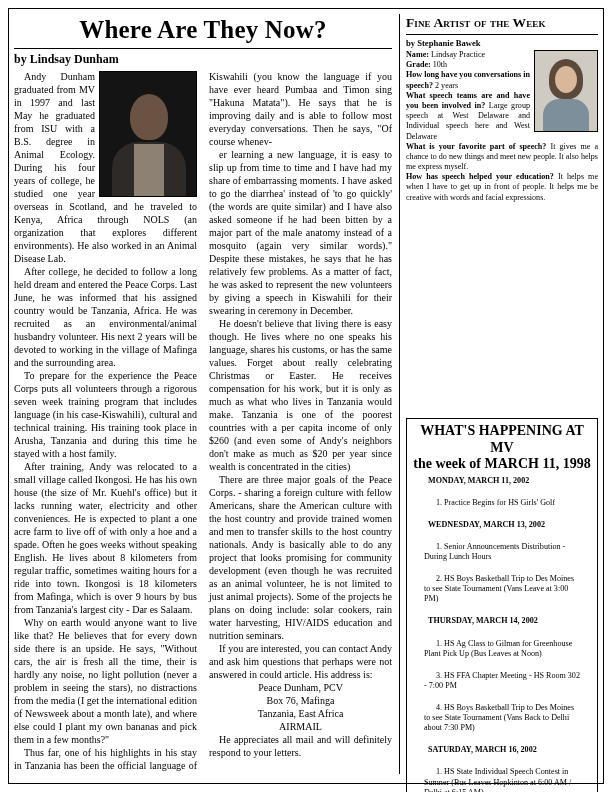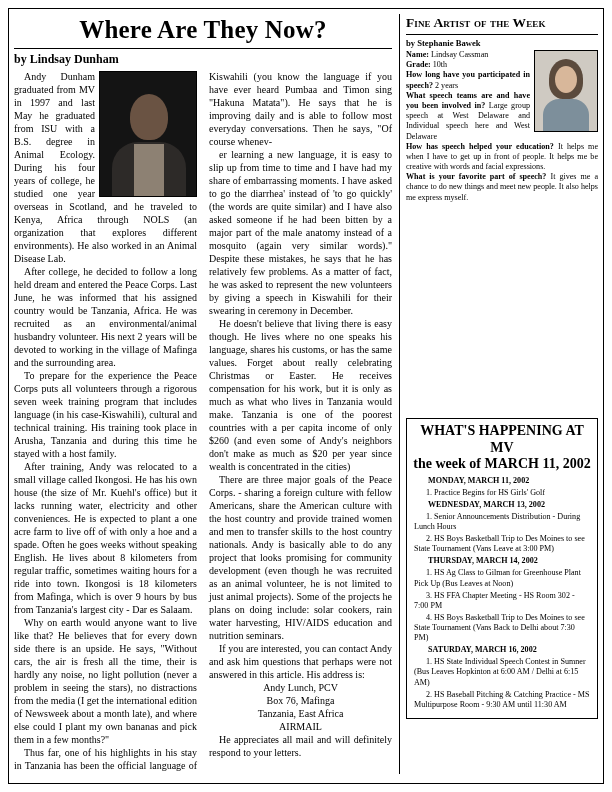--- a/index.html
+++ b/index.html
@@ -207,21 +207,21 @@
     font-size: 8.1px;
     line-height: 1.25;
   }
   .ev-day {
     font-weight: bold;
     margin-top: 1px;
     padding-left: 16px;
   }
   .ev-item {
     text-indent: 12px;
-    margin: 2px;
+    margin: 12px;
   }
 </style>
 </head>
 <body>
 
 <div class="page">
   <div class="frame"></div>
 
   <div class="content">
 
@@ -238,22 +238,22 @@
         </div>
         <p>Andy Dunham graduated from MV in 1997 and last May he graduated from ISU with a B.S. degree in Animal Ecology. During his four years of college, he studied one year overseas in Scotland, and he traveled to Kenya, Africa through NOLS (an organization that explores different environments). He also worked in an Animal Disease Lab.</p>
         <p>After college, he decided to follow a long held dream and entered the Peace Corps. Last June, he was informed that his assigned country would be Tanzania, Africa. He was recruited as an environmental/animal husbandry volunteer. His next 2 years will be devoted to working in the village of Mafinga and the surrounding area.</p>
         <p>To prepare for the experience the Peace Corps puts all volunteers through a rigorous seven week training program that includes language (in his case-Kiswahili), cultural and technical training. His training took place in Arusha, Tanzania and during this time he stayed with a host family.</p>
         <p>After training, Andy was relocated to a small village called Ikongosi. He has his own house (the size of Mr. Kuehl's office) but it lacks running water, electricity and other conveniences. He is expected to plant a one acre farm to live off of with only a hoe and a spade. Often he goes weeks without speaking English. He lives about 8 kilometers from regular traffic, sometimes waiting hours for a ride into town. Ikongosi is 18 kilometers from Mafinga, which is over 9 hours by bus from Tanzania's largest city - Dar es Salaam.</p>
         <p>Why on earth would anyone want to live like that? He believes that for every down side there is an upside. He says, "Without cars, the air is fresh all the time, their is hardly any noise, no light pollution (never a problem in seeing the stars), no distractions from the media (I get the international edition of Newsweek about a month late), and where else could I plant my own bananas and pick them in a few months?"</p>
         <p>Thus far, one of his highlights in his stay in Tanzania has been the official language of Kiswahili (you know the language if you have ever heard Pumbaa and Timon sing "Hakuna Matata"). He says that he is improving daily and is able to follow most everyday conversations. Then he says, "Of course whenev-</p>
         <p>er learning a new language, it is easy to slip up from time to time and I have had my share of embarrassing moments. I have asked to go the diarrhea' instead of 'to go quickly' (the words are quite similar) and I have also asked someone if he had been bitten by a major part of the male anatomy instead of a mosquito (again very similar words)." Despite these mistakes, he says that he has relatively few problems. As a matter of fact, he was asked to represent the new volunteers by giving a speech in Kiswahili for their swearing in ceremony in December.</p>
         <p>He doesn't believe that living there is easy though. He lives where no one speaks his language, shares his customs, or has the same values. Forget about really celebrating Christmas or Easter. He receives compensation for his work, but it is only as much as what who lives in Tanzania would make. Tanzania is one of the poorest countries with a per capita income of only $260 (and even some of Andy's neighbors don't make as much as $20 per year since wealth is concentrated in the cities)</p>
         <p>There are three major goals of the Peace Corps. - sharing a foreign culture with fellow Americans, share the American culture with the host country and provide trained women and men to transfer skills to the host country nationals. Andy is basically able to do any project that looks promising for community development (even though he was recruited as an animal volunteer, he is not limited to just animal projects). Some of the projects he plans on doing include: solar cookers, rain water harvesting, HIV/AIDS education and nutrition seminars.</p>
-        <p>If you are interested, you can contact Andy and ask him questions that perhaps were not answered in this article. His address is:</p>
-        <p class="sig">Andy Lunch, PCV</p>
+        <p>If you are interested, you can contact Andy and ask him questions that perhaps were not answered in could article. His address is:</p>
+        <p class="sig">Peace Dunham, PCV</p>
         <p class="sig">Box 76, Mafinga</p>
         <p class="sig">Tanzania, East Africa</p>
         <p class="sig">AIRMAIL</p>
         <p>He appreciates all mail and will definitely respond to your letters.</p>
       </div>
     </div>
 
     <div class="vrule"></div>
 
     <div class="right-col">
@@ -262,32 +262,32 @@
       <div class="artist-rule"></div>
       <div class="artist-byline">by Stephanie Bawek</div>
 
       <div class="qa">
         <div class="artist-photo">
           <div class="a-bg"></div>
           <div class="a-hair"></div>
           <div class="a-face"></div>
           <div class="a-body"></div>
         </div>
-        <p><b>Name:</b><span> Lindsay Cassman</span></p>
+        <p><b>Name:</b><span> Lindsay Practice</span></p>
         <p><b>Grade:</b><span> 10th</span></p>
-        <p><b>How long have you participated in speech?</b><span> 2 years</span></p>
+        <p><b>How long have you conversations in speech?</b><span> 2 years</span></p>
         <p><b>What speech teams are and have you been involved in?</b><span> Large group speech at West Delaware and Individual speech here and West Delaware</span></p>
+        <p><b>What is your favorite part of speech?</b><span> It gives me a chance to do new things and meet new people. It also helps me express myself.</span></p>
         <p><b>How has speech helped your education?</b><span> It helps me when I have to get up in front of people. It helps me be creative with words and facial expressions.</span></p>
-        <p><b>What is your favorite part of speech?</b><span> It gives me a chance to do new things and meet new people. It also helps me express myself.</span></p>
       </div>
 
       <div class="events-box">
         <div class="events-title">
           <div>WHAT'S HAPPENING AT MV</div>
-          <div>the week of MARCH 11, 2002</div>
+          <div>the week of MARCH 11, 1998</div>
         </div>
         <div class="events-list">
 
           <div class="ev-day">MONDAY, MARCH 11, 2002</div>
           <p class="ev-item">1. Practice Begins for HS Girls' Golf</p>
 
           <div class="ev-day">WEDNESDAY, MARCH 13, 2002</div>
           <p class="ev-item">1. Senior Announcements Distribution - During Lunch Hours</p>
           <p class="ev-item">2. HS Boys Basketball Trip to Des Moines to see State Tournament (Vans Leave at 3:00 PM)</p>
 

